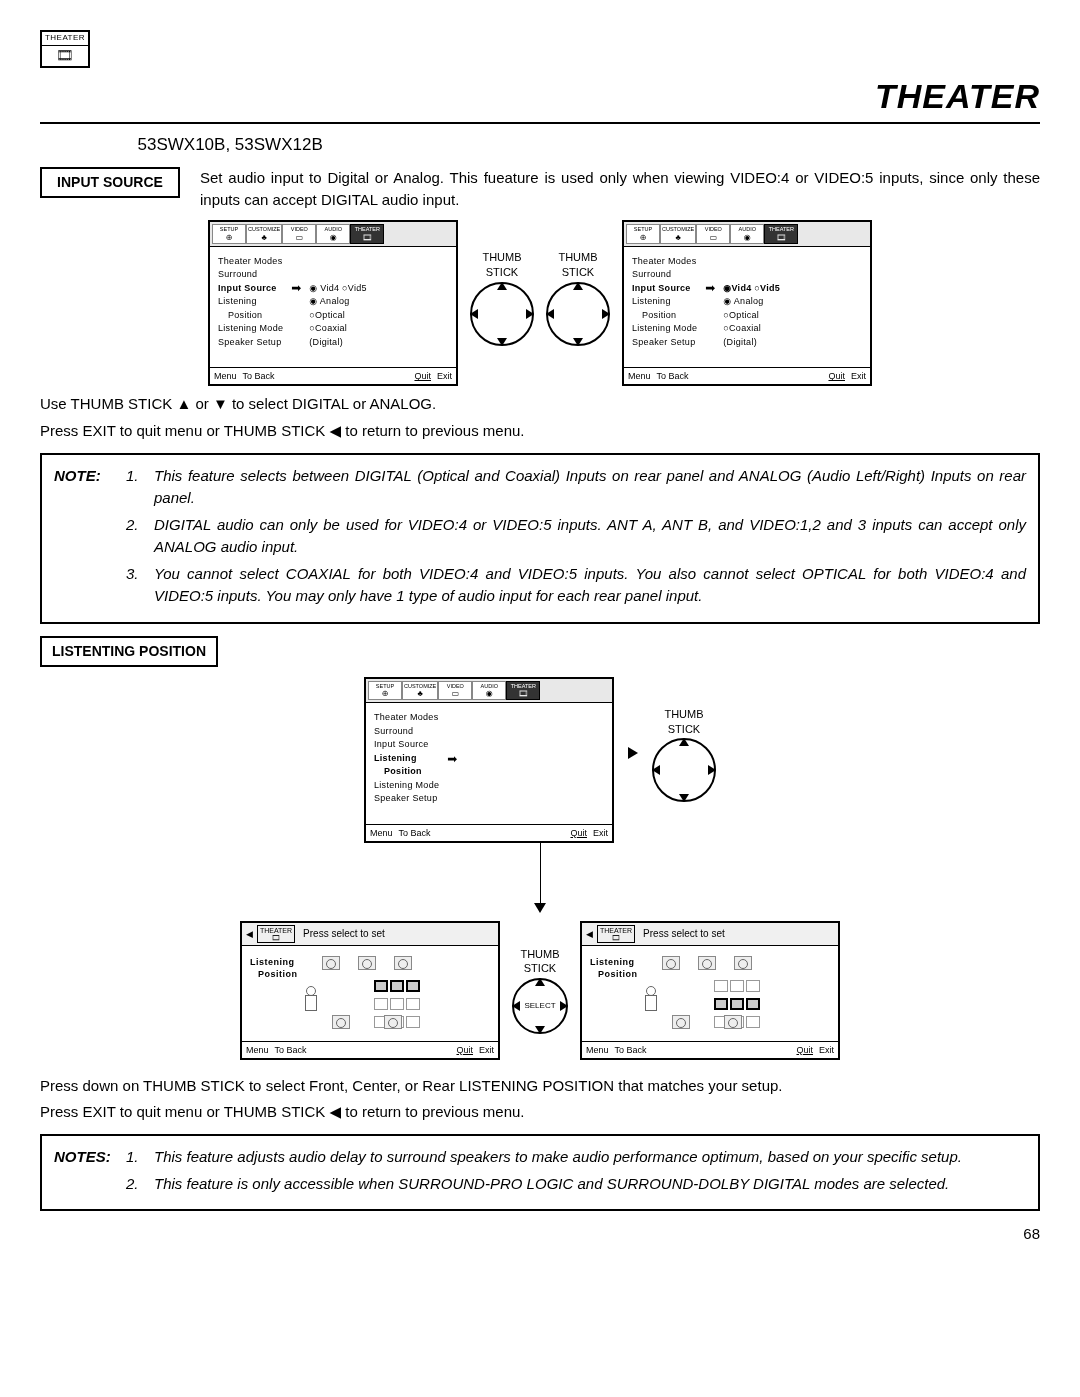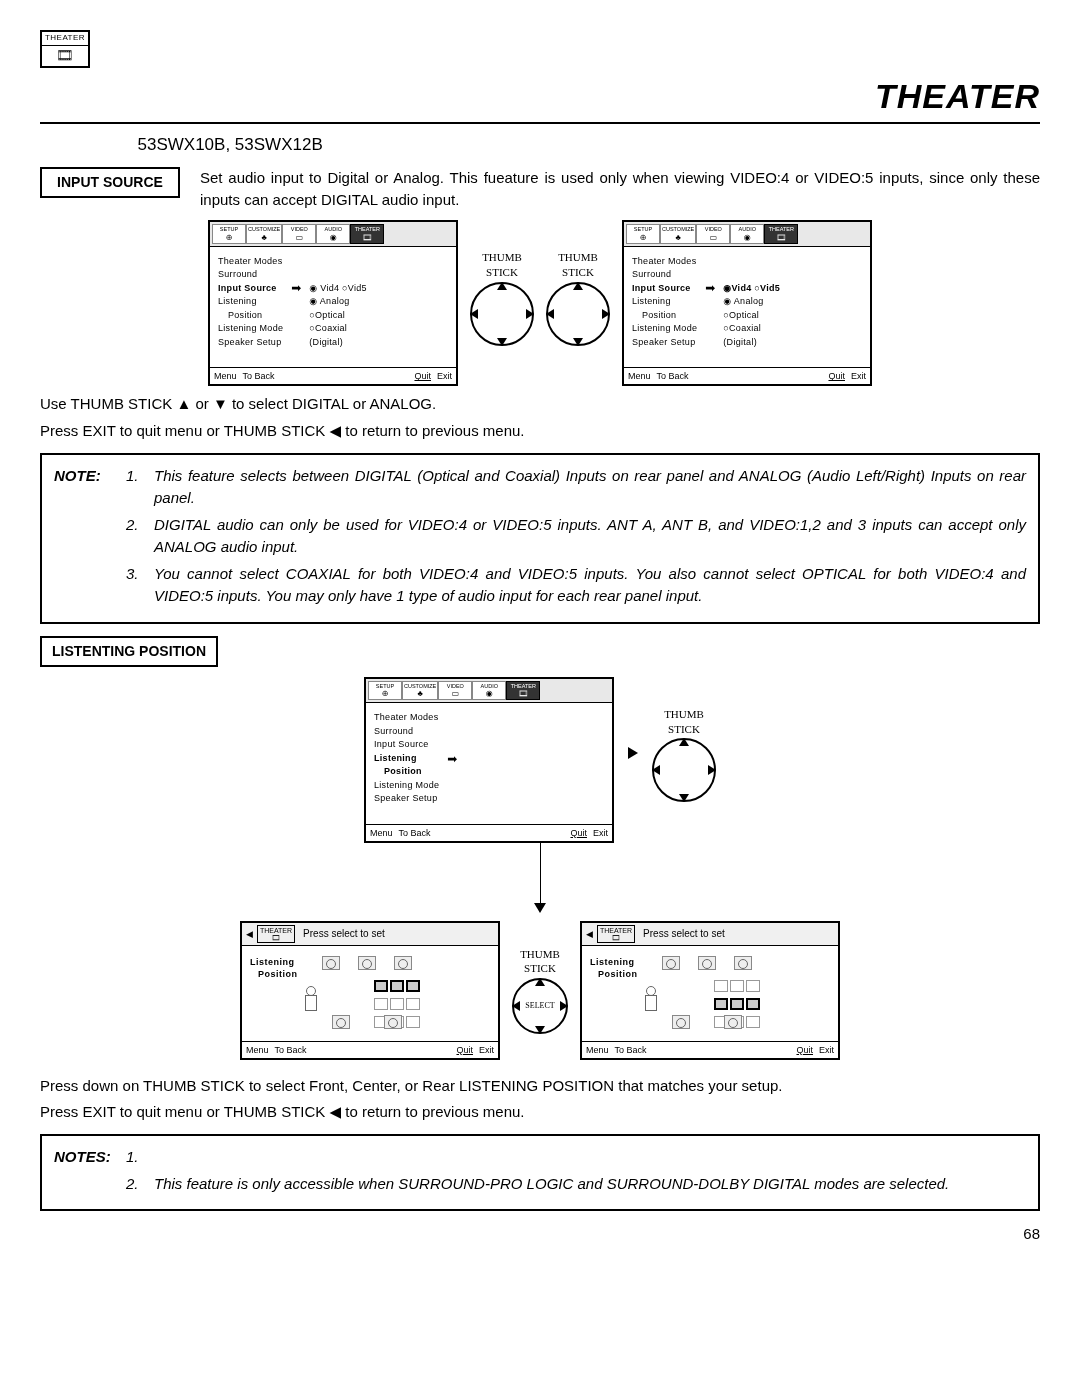--- a/index.html
+++ b/index.html
@@ -106,21 +106,21 @@
   .osd-foot {
     border-top: 1px solid #000;
     display: flex;
     font-size: 9px;
     padding: 2px 4px;
     gap: 6px;
   }
   .osd-foot .sp { margin-left: auto; text-decoration: underline; }
 
   
-  .thumb-wrap { display:flex; flex-direction:column; align-items:center; font-size:11px; gap:2px; margin-top: 30px; font-family: Liberation Serif, serif;}
+  .thumb-wrap { display:flex; flex-direction:column; align-items:center; font-size:11px; gap:2px; margin-top: 30px;}
   .thumb-wrap.small .thumb-circ { width: 56px; height:56px;}
   .thumb-circ {
     width: 64px; height: 64px; border: 2px solid #000; border-radius: 50%;
     position: relative;
   }
   .thumb-circ .tri { position:absolute; width:0;height:0; }
   .tri.n { top:-2px; left:50%; transform:translateX(-50%); border-left:5px solid transparent;border-right:5px solid transparent;border-bottom:8px solid #000;}
   .tri.s { bottom:-2px; left:50%; transform:translateX(-50%); border-left:5px solid transparent;border-right:5px solid transparent;border-top:8px solid #000;}
   .tri.e { right:-2px; top:50%; transform:translateY(-50%); border-top:5px solid transparent;border-bottom:5px solid transparent;border-left:8px solid #000;}
   .tri.w { left:-2px; top:50%; transform:translateY(-50%); border-top:5px solid transparent;border-bottom:5px solid transparent;border-right:8px solid #000;}
@@ -528,20 +528,21 @@
   </div>
 </div>
 
 <div class="instr-line" style="margin-top:16px;">Press down on THUMB STICK to select Front, Center, or Rear LISTENING POSITION that matches your setup.</div>
 <div class="instr-line">Press EXIT to quit menu or THUMB STICK ◀ to return to previous menu.</div>
 
 <div class="note-box">
   <div class="nl">
     <span class="tag">NOTES:</span>
     <span class="num">1.</span>
+    <span class="txt">This feature adjusts audio delay to surround speakers to make audio performance optimum, based on your specific setup.</span>
   </div>
   <div class="nl">
     <span class="tag" style="visibility:hidden">NOTES:</span>
     <span class="num">2.</span>
     <span class="txt">This feature is only accessible when SURROUND-PRO LOGIC and SURROUND-DOLBY DIGITAL modes are selected.</span>
   </div>
 </div>
 
 <div class="page-num">68</div>
 

